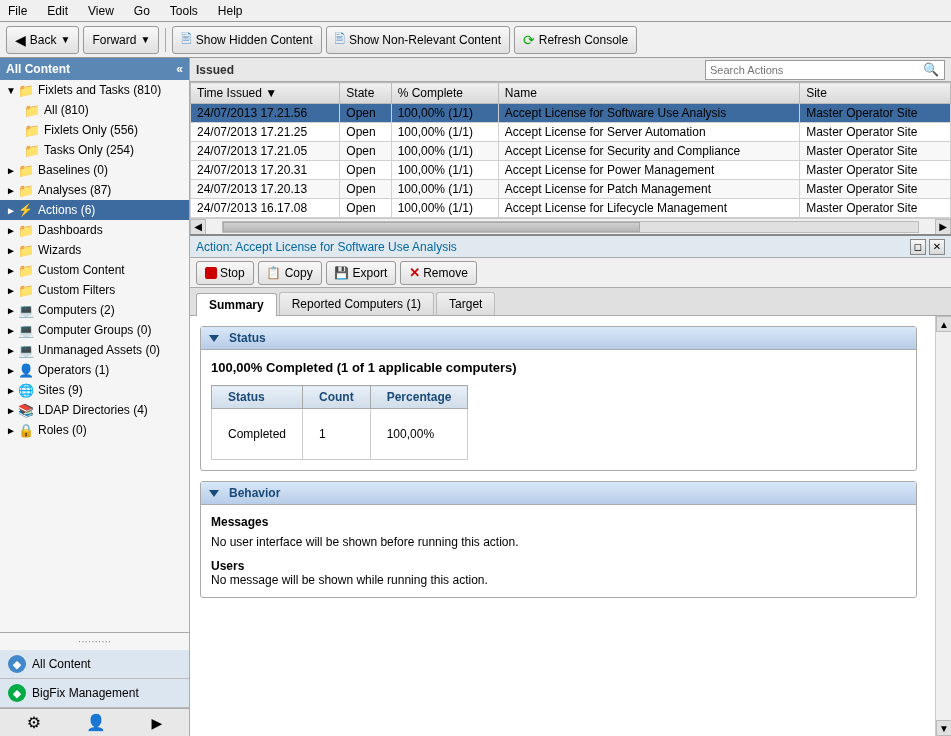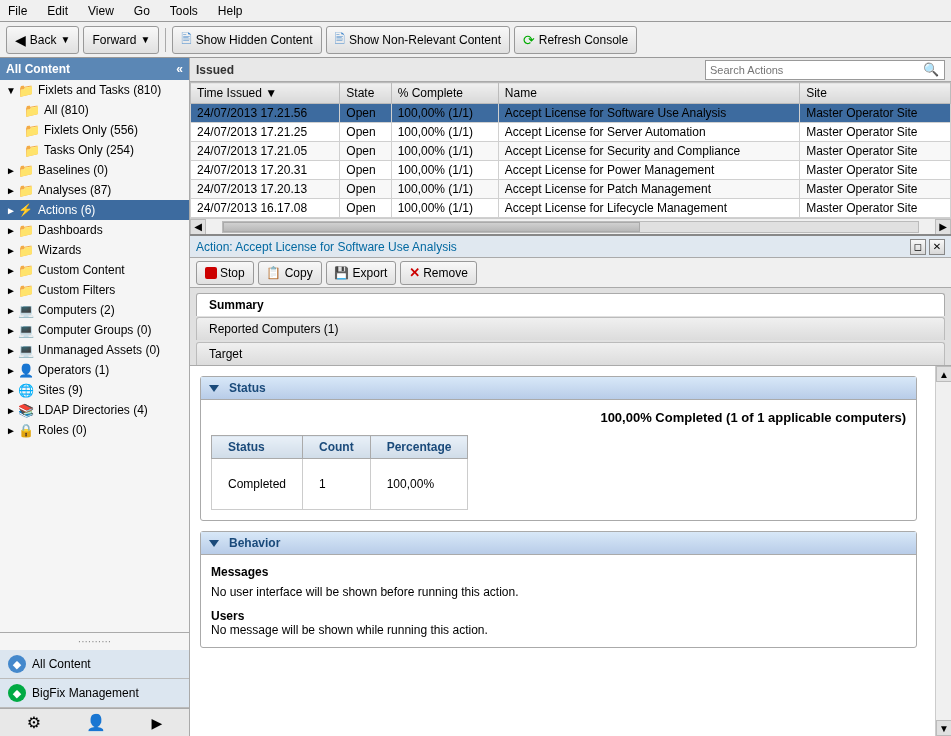--- a/index.html
+++ b/index.html
@@ -57,32 +57,32 @@
     
     .action-detail { flex: 1; display: flex; flex-direction: column; overflow: hidden; border-top: 2px solid #888; }
     .action-detail-header { background: #e0e8f0; border-bottom: 1px solid #aaa; padding: 3px 6px; display: flex; align-items: center; justify-content: space-between; height: 22px; }
     .action-detail-title { font-size: 12px; color: #0369a1; }
 
     
     .action-toolbar { background: #f0f0f0; border-bottom: 1px solid #aaa; display: flex; align-items: center; padding: 3px 6px; gap: 4px; height: 30px; }
     .action-btn { display: flex; align-items: center; gap: 3px; padding: 2px 8px; background: linear-gradient(to bottom, #f8f8f8, #e0e0e0); border: 1px solid #999; border-radius: 3px; cursor: pointer; font-size: 12px; height: 24px; }
 
     
-    .tabs { display: flex; background: #e0e0e0; border-bottom: 1px solid #aaa; padding: 4px 6px 0; gap: 2px; flex-direction: column; }
+    .tabs { display: flex; background: #e0e0e0; border-bottom: 1px solid #aaa; padding: 4px 6px 0; gap: 2px; }
     .tab { padding: 4px 12px; cursor: pointer; border: 1px solid #bbb; border-bottom: none; background: linear-gradient(to bottom, #f0f0f0, #dcdcdc); font-size: 12px; border-radius: 3px 3px 0 0; }
     .tab.active { background: white; border-color: #aaa; font-weight: bold; position: relative; top: 1px; }
 
     
     .tab-content { flex: 1; overflow-y: auto; background: white; padding: 0; position: relative; }
 
     
     .section { margin: 10px 16px 10px 10px; border: 1px solid #aaa; border-radius: 3px; }
     .section-header { background: linear-gradient(to bottom, #d8e8f8, #b8cce8); padding: 4px 8px; display: flex; align-items: center; gap: 6px; font-weight: bold; font-size: 12px; color: #1a4a7a; border-bottom: 1px solid #aaa; }
     .section-content { padding: 10px; }
-    .status-summary { font-size: 13px; font-weight: bold; margin-bottom: 10px; text-align: right; }
+    .status-summary { font-size: 13px; font-weight: bold; margin-bottom: 10px; }
     .status-table { border-collapse: collapse; border: 1px solid #aaa; }
     .status-table th { background: linear-gradient(to bottom, #e8f0f8, #d0dce8); border: 1px solid #aaa; padding: 4px 16px; text-align: left; font-size: 12px; color: #1a4a7a; }
     .status-table td { border: 1px solid #ccc; padding: 18px 16px; font-size: 12px; }
     .icon-folder { color: #f0a000; font-size: 13px; }
     .indent-1 { padding-left: 16px; }
     .triangle-down { width: 0; height: 0; border-left: 5px solid transparent; border-right: 5px solid transparent; border-top: 7px solid #1a4a7a; display: inline-block; margin-right: 4px; }
 
     .icon-stop { width: 12px; height: 12px; background: #cc0000; border-radius: 2px; display: inline-block; }
     .icon-remove-x { color: #cc0000; font-weight: bold; font-size: 13px; }
 

